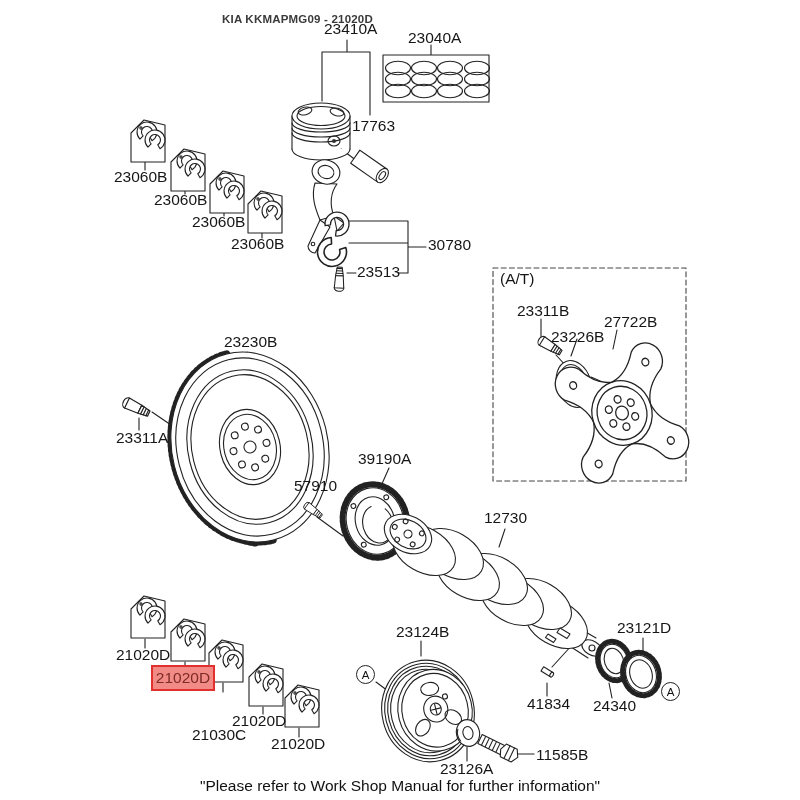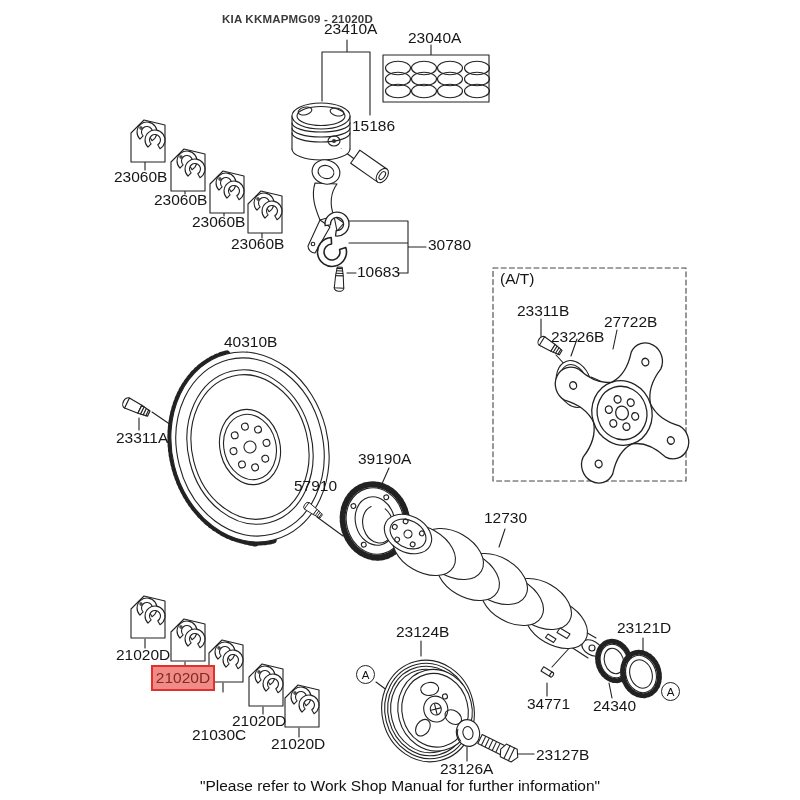--- a/index.html
+++ b/index.html
@@ -262,51 +262,51 @@
     <use href="#shell" x="206" y="637"></use>
     <use href="#shell" x="246" y="661"></use>
     <use href="#shell" x="282" y="682"></use>
   </g>
 </svg>
 
   <div class="title" style="left:222px;top:13px">KIA KKMAPMG09 - 21020D</div>
 
   <div class="lbl" style="left:324px;top:21px">23410A</div>
   <div class="lbl" style="left:408px;top:30px">23040A</div>
-  <div class="lbl" style="left:352px;top:118px">15186</div>
+  <div class="lbl" style="left:352px;top:118px">17763</div>
 
   <div class="lbl" style="left:114px;top:169px">23060B</div>
   <div class="lbl" style="left:154px;top:192px">23060B</div>
   <div class="lbl" style="left:192px;top:214px">23060B</div>
   <div class="lbl" style="left:231px;top:236px">23060B</div>
 
   <div class="lbl" style="left:428px;top:237px">30780</div>
-  <div class="lbl" style="left:357px;top:264px">10683</div>
-  <div class="lbl" style="left:224px;top:334px">40310B</div>
+  <div class="lbl" style="left:357px;top:264px">23513</div>
+  <div class="lbl" style="left:224px;top:334px">23230B</div>
   <div class="lbl" style="left:116px;top:430px">23311A</div>
 
   <div class="lbl" style="left:500px;top:271px">(A/T)</div>
   <div class="lbl" style="left:517px;top:303px">23311B</div>
   <div class="lbl" style="left:551px;top:329px">23226B</div>
   <div class="lbl" style="left:604px;top:314px">27722B</div>
 
   <div class="lbl" style="left:358px;top:451px">39190A</div>
   <div class="lbl" style="left:294px;top:478px">57910</div>
   <div class="lbl" style="left:484px;top:510px">12730</div>
 
   <div class="lbl" style="left:116px;top:647px">21020D</div>
   <div class="hl" style="left:151px;top:665px">21020D</div>
   <div class="lbl" style="left:192px;top:727px">21030C</div>
   <div class="lbl" style="left:232px;top:713px">21020D</div>
   <div class="lbl" style="left:271px;top:736px">21020D</div>
 
   <div class="lbl" style="left:396px;top:624px">23124B</div>
   <div class="lbl" style="left:617px;top:620px">23121D</div>
-  <div class="lbl" style="left:527px;top:696px">34771</div>
+  <div class="lbl" style="left:527px;top:696px">41834</div>
   <div class="lbl" style="left:593px;top:698px">24340</div>
   <div class="lbl" style="left:440px;top:761px">23126A</div>
-  <div class="lbl" style="left:536px;top:747px">23127B</div>
+  <div class="lbl" style="left:536px;top:747px">11585B</div>
 
   <div class="markerA" style="left:356px;top:665px">A</div>
   <div class="markerA" style="left:661px;top:682px">A</div>
 
   <div class="footer" style="top:777px">"Please refer to Work Shop Manual for further information"</div>
 </div>
 
 </body></html>

